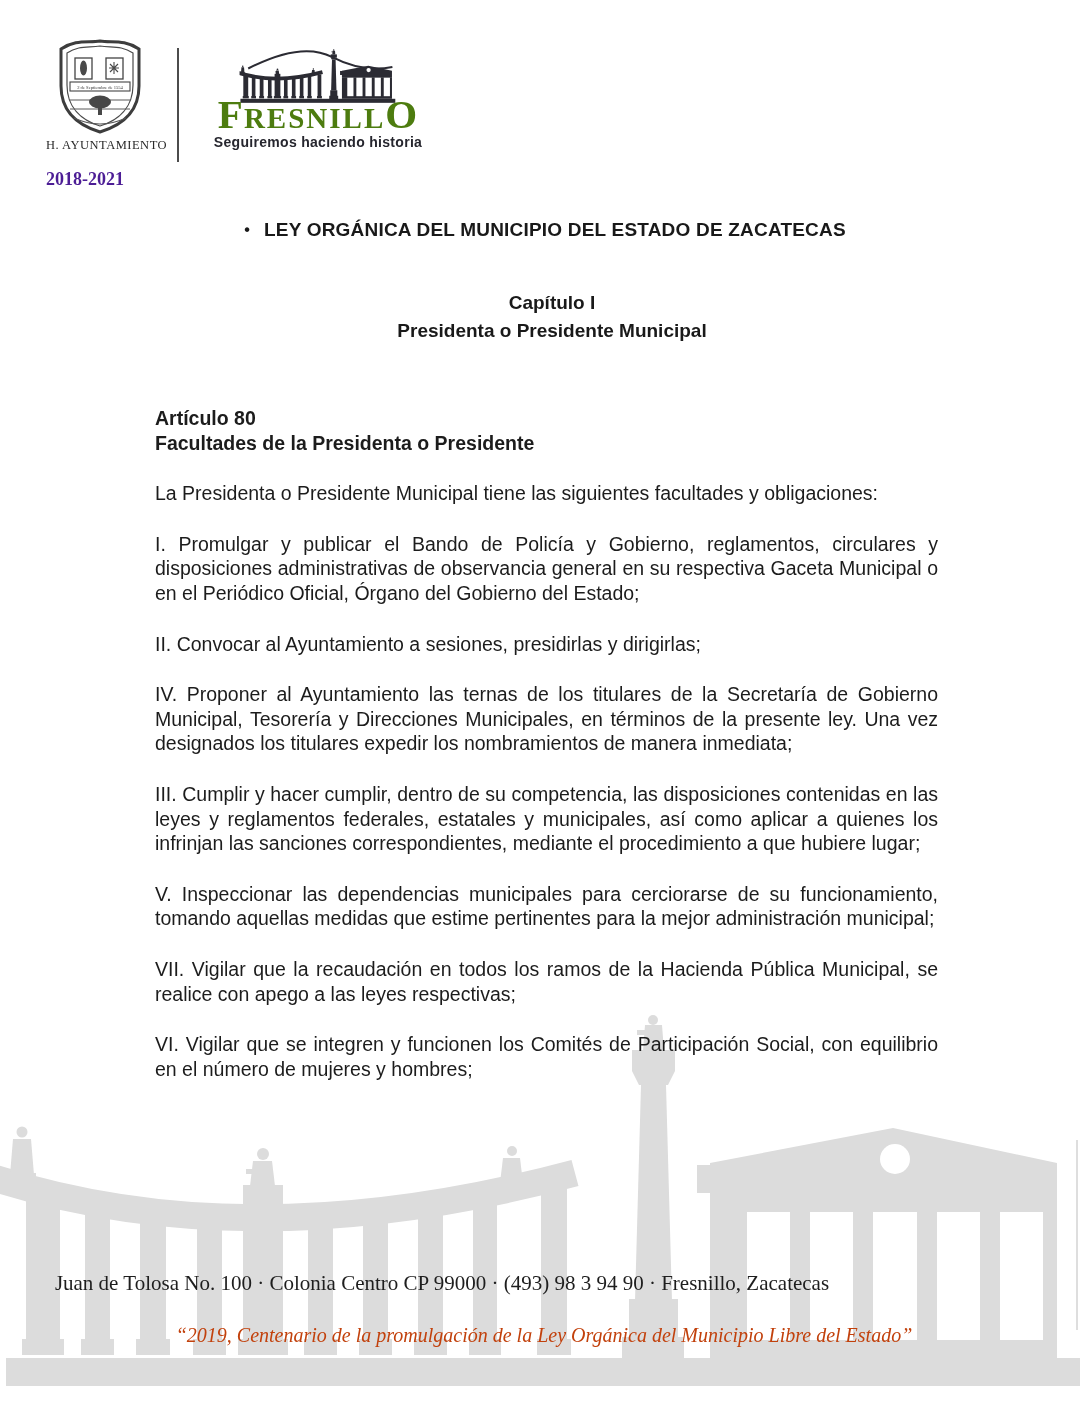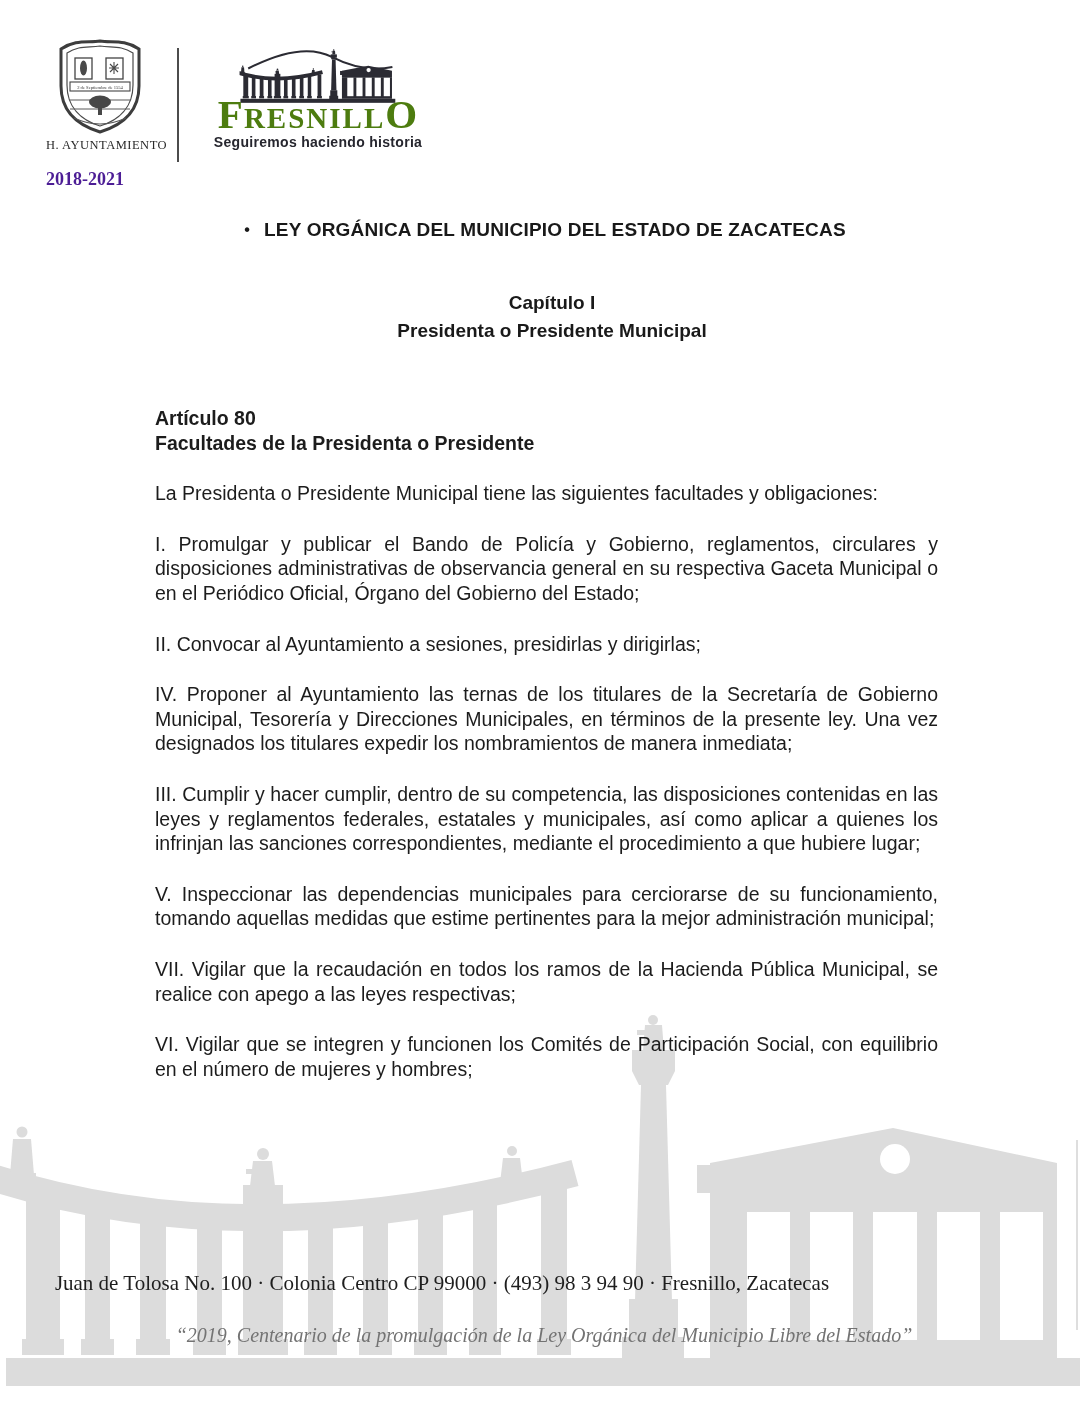--- a/index.html
+++ b/index.html
@@ -26,21 +26,21 @@
   
   .doc-title{position:absolute;left:153px;top:219px;width:784px;text-align:center;font-size:19px;font-weight:bold;color:#191919;letter-spacing:.2px;white-space:nowrap;}
   .doc-title .bullet{margin-right:14px;font-size:16px;vertical-align:1px;}
   .chapter-block{position:absolute;left:160px;top:289px;width:784px;text-align:center;font-size:19px;font-weight:bold;color:#191919;line-height:28px;}
   
   .content{position:absolute;left:155px;top:406px;width:783px;font-size:19.5px;line-height:24.6px;color:#1c1c1c;z-index:2;}
   .content p{margin:0 0 26px 0;text-align:justify;}
   .article-heading{font-weight:bold;margin:0 0 26px 0;}
   
   .footer-address{position:absolute;left:0;top:1271px;width:884px;text-align:center;font-family:"Liberation Serif",serif;font-size:21px;color:#1e1e1e;z-index:2;white-space:nowrap;}
-  .footer-motto{position:absolute;left:0;top:1324px;width:1088px;text-align:center;font-family:"Liberation Serif",serif;font-style:italic;font-size:20px;color:#737373;z-index:2;white-space:nowrap;}
+  .footer-motto{position:absolute;left:0;top:1324px;width:1088px;text-align:center;font-family:"Liberation Serif",serif;font-style:italic;font-size:20px;color:#c2410c;z-index:2;white-space:nowrap;}
   
   .watermark{position:absolute;left:0;top:1013px;z-index:0;color:#dcdcdc;}
   .scan-artifact{position:absolute;left:1076px;top:1140px;width:2px;height:190px;background:#dedede;z-index:1;}
 </style>
 </head>
 <body>
 
 <div class="page">
 
   <svg width="0" height="0" style="position:absolute">

